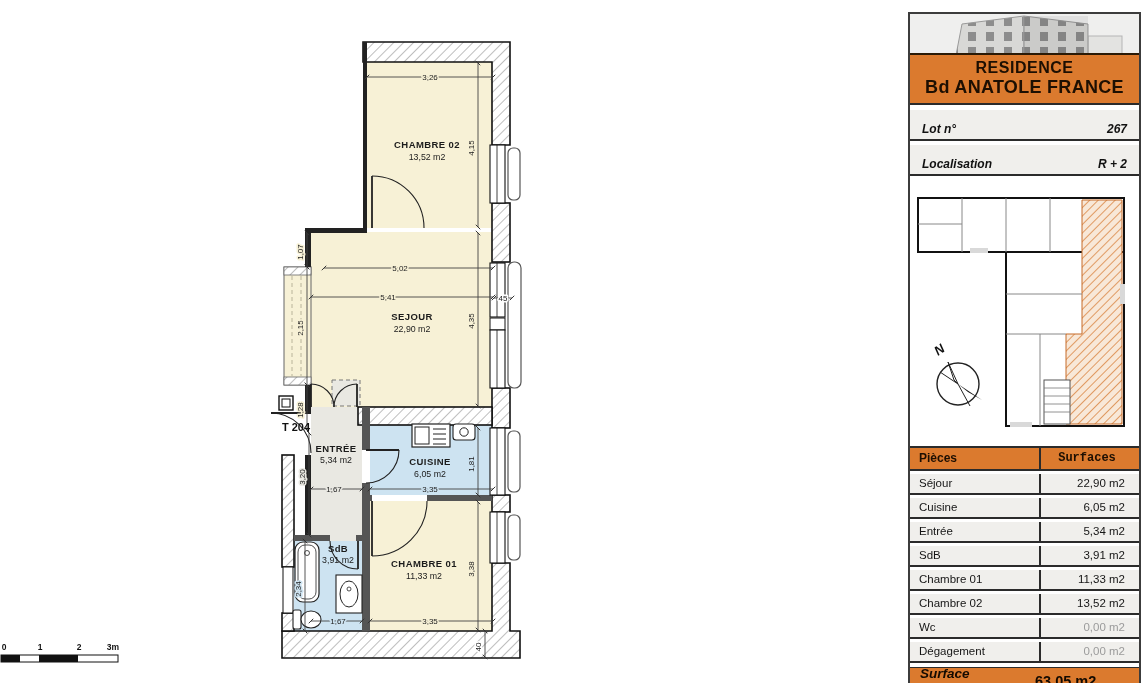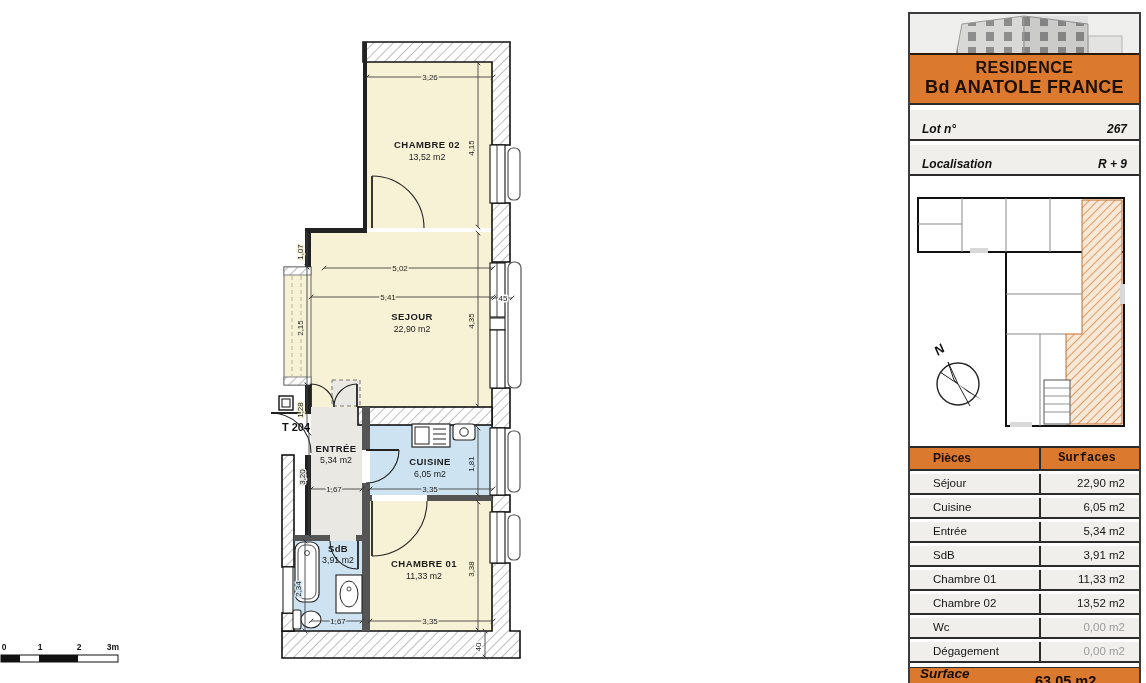--- a/index.html
+++ b/index.html
@@ -28,21 +28,21 @@
   .info-rows { padding-top:1px; }
   .info-row { display:flex; justify-content:space-between; background:#f0efec;
               border-bottom:2px solid #2b2b2b; margin-top:4px; padding:12px 12px 3px;
               font-style:italic; font-weight:bold; font-size:12px; color:#111; }
   .keyplan-wrap { flex:1; background:#fff; padding-top:8px; }
   .sheet-table { margin-top:auto; }
   .t-head { display:flex; background:#db7a2e; border-top:2px solid #2b2b2b; border-bottom:2px solid #2b2b2b;
             font-weight:bold; font-size:12px; color:#1d0f02; }
   .t-row  { display:flex; background:#f0efec; border-bottom:2px solid #2b2b2b; margin-top:3px;
             font-size:11.5px; color:#151515; }
-  .t-label { flex:1; padding:3px 0 4px 23px; }
+  .t-label { flex:1; padding:3px 0 4px 9px; }
   .t-value { width:100px; text-align:right; padding:3px 14px 4px 0; border-left:2px solid #2b2b2b; }
   .t-head .t-value { text-align:center; padding-right:6px;font-family:Liberation Mono, monospace; }
   .muted .t-value { color:#9b9b9b; }
   .t-foot { display:flex; align-items:center; background:#db7a2e; border-top:1px solid #2b2b2b;
             margin-top:4px; height:26px; }
   .t-foot .f-label { flex:1; font-style:italic; font-weight:bold; font-size:13.5px; color:#140a00; padding-left:10px; }
   .t-foot .f-value { width:104px; font-weight:bold; font-size:14.5px; color:#140a00; text-align:left; }
 </style>
 </head>
 <body>
@@ -297,21 +297,21 @@
       <div class="res-line2">Bd ANATOLE FRANCE</div>
     </div>
 
     <div class="info-rows">
       <div class="info-row">
         <span>Lot n°</span>
         <span>267</span>
       </div>
       <div class="info-row">
         <span>Localisation</span>
-        <span>R + 9</span>
+        <span>R + 2</span>
       </div>
     </div>
 
     <div class="keyplan-wrap">
       <svg width="229" height="258" viewBox="0 0 229 258">
         <defs>
           <pattern id="hatchO" width="6" height="6" patternUnits="userSpaceOnUse" patternTransform="rotate(-45)">
             <rect width="6" height="6" fill="#f8e8d8"></rect>
             <line x1="0" y1="0" x2="6" y2="0" stroke="#d9803a" stroke-width="1.5"></line>
           </pattern>

